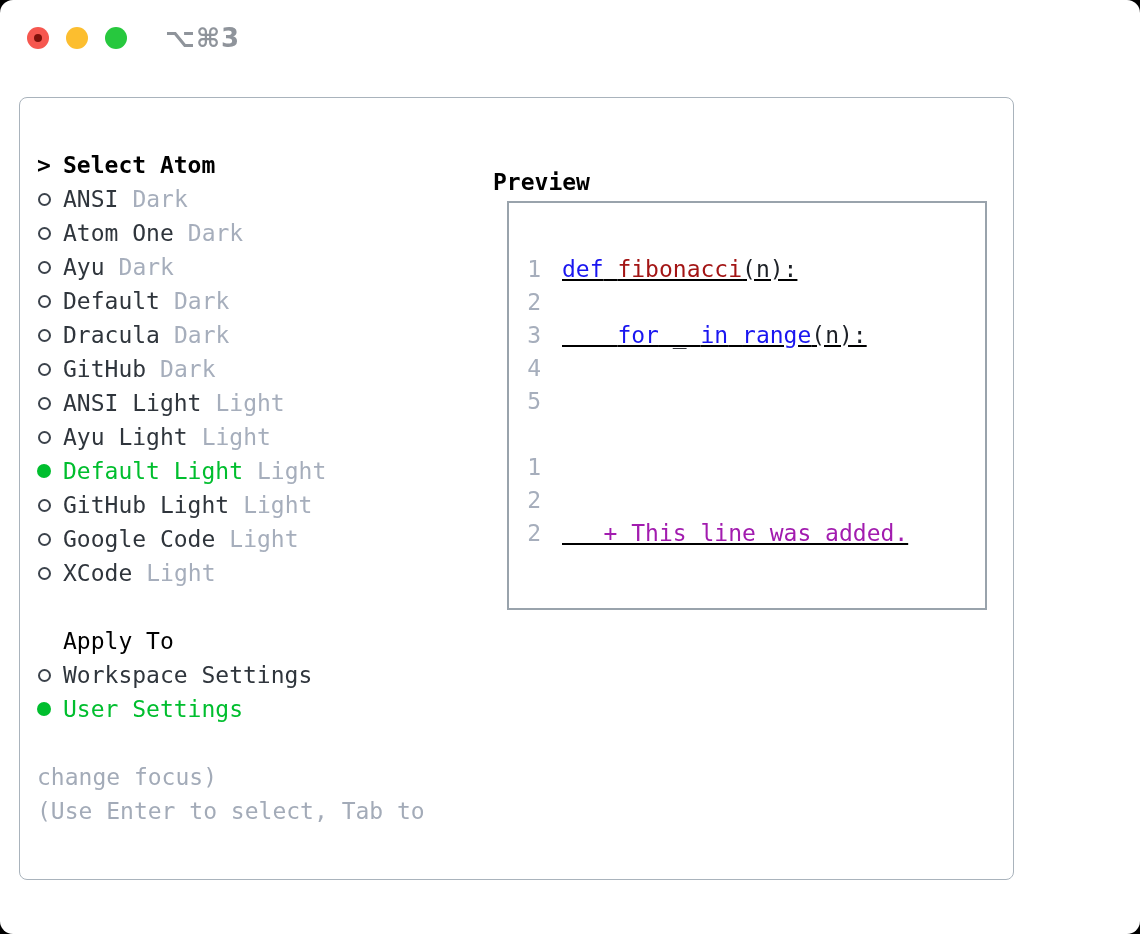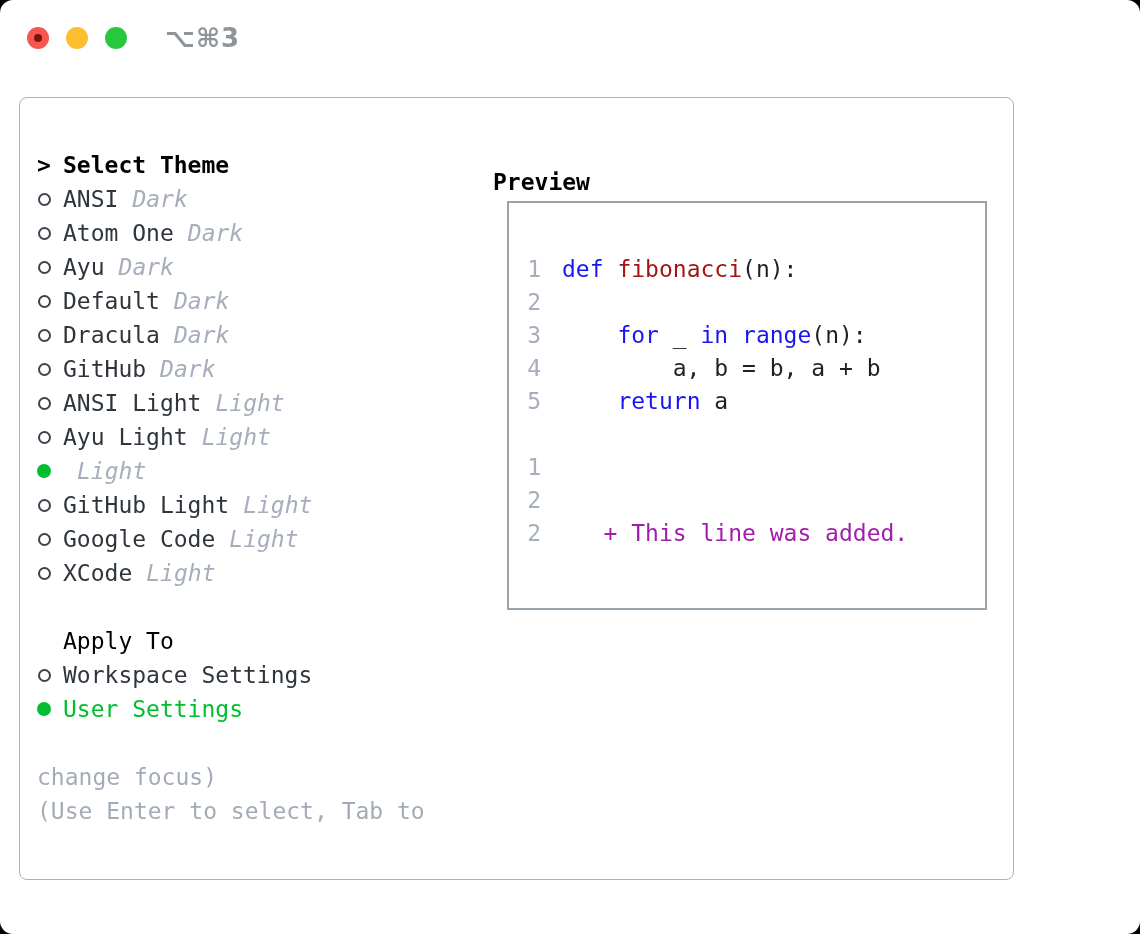--- a/index.html
+++ b/index.html
@@ -42,35 +42,35 @@
   .circle {
     width:13px; height:13px; border:2px solid #3c434c;
     border-radius:50%; box-sizing:border-box;
   }
   .dot { width:14px; height:14px; border-radius:50%; background:#00be2e; }
   .chev { color:#000; font-weight:bold; font-size:23px; }
   .hdr { color:#000; font-weight:bold; white-space:pre; }
   .hdr2 { color:#000; white-space:pre; }
   .opt-name { color:#2f353c; white-space:pre; }
   .opt-name.sel { color:#00be2e; }
-  .opt-tag { color:#a6aebc; white-space:pre; margin-left:14px;font-style:italic; }
+  .opt-tag { color:#a6aebc; white-space:pre; margin-left:14px; }
   .hint-line { height:34px; line-height:34px; color:#a3abb8; white-space:pre; }
   
   .preview-title {
     position:absolute; left:493px; top:165px; height:34px; line-height:34px;
     font-size:23px; font-weight:bold; color:#000;
   }
   .preview-box {
     position:absolute; left:507px; top:201px; width:480px; height:409px;
     border:2px solid #99a3ac; box-sizing:border-box; background:#fff;
   }
   .code { position:absolute; left:527px; top:252px; font-size:23px; }
   .crow { display:flex; height:33px; align-items:center; }
   .ln { width:14px; flex:none; text-align:right; margin-right:21px; color:#a6aebc; }
-  .ctext { white-space:pre; }
+  .ctext { white-space:pre;text-decoration:underline; }
   .ctext span { white-space:pre; }
   .tok-kw  { color:#1a16f0; }
   .tok-fn  { color:#a31515; }
   .tok-pl  { color:#1d2127; }
   .tok-ctx { color:#8f98a4; }
   .tok-del { color:#c2331e; }
   .tok-add { color:#a21caf; }
 </style>
 </head>
 <body>
@@ -84,21 +84,21 @@
   <div class="tl tl-zoom"></div>
   <div class="win-title">⌥⌘3</div>
 
   <div class="panel"></div>
 
   <div class="left-col">
     <div class="row">
       <div class="marker">
         <span class="chev">&gt;</span>
       </div>
-      <span class="hdr">Select Theme</span>
+      <span class="hdr">Select Atom</span>
     </div>
 
     <div>
         <div class="row">
     <div class="marker">
             <div class="circle"></div>
           </div>
     <span class="opt-name">ANSI</span>
     <span class="opt-tag">Dark</span>
   </div>
@@ -148,20 +148,21 @@
     <div class="marker">
             <div class="circle"></div>
           </div>
     <span class="opt-name">Ayu Light</span>
     <span class="opt-tag">Light</span>
   </div>
         <div class="row">
     <div class="marker">
             <div class="dot"></div>
           </div>
+    <span class="opt-name sel">Default Light</span>
     <span class="opt-tag">Light</span>
   </div>
         <div class="row">
     <div class="marker">
             <div class="circle"></div>
           </div>
     <span class="opt-name">GitHub Light</span>
     <span class="opt-tag">Light</span>
   </div>
         <div class="row">
@@ -219,25 +220,23 @@
   </div>
       <div class="crow">
     <span class="ln">2</span>
   </div>
       <div class="crow">
     <span class="ln">3</span>
     <span class="ctext"><span class="tok-pl">    </span><span class="tok-kw">for</span><span class="tok-pl"> _ </span><span class="tok-kw">in</span><span class="tok-pl"> </span><span class="tok-kw">range</span><span class="tok-pl">(n):</span></span>
   </div>
       <div class="crow">
     <span class="ln">4</span>
-    <span class="ctext"><span class="tok-pl">        a, b = b, a + b</span></span>
   </div>
       <div class="crow">
     <span class="ln">5</span>
-    <span class="ctext"><span class="tok-pl">    </span><span class="tok-kw">return</span><span class="tok-pl"> a</span></span>
   </div>
       <div class="crow">
     <span class="ln"></span>
     <span class="ctext"></span>
   </div>
       <div class="crow">
     <span class="ln">1</span>
   </div>
       <div class="crow">
     <span class="ln">2</span>

